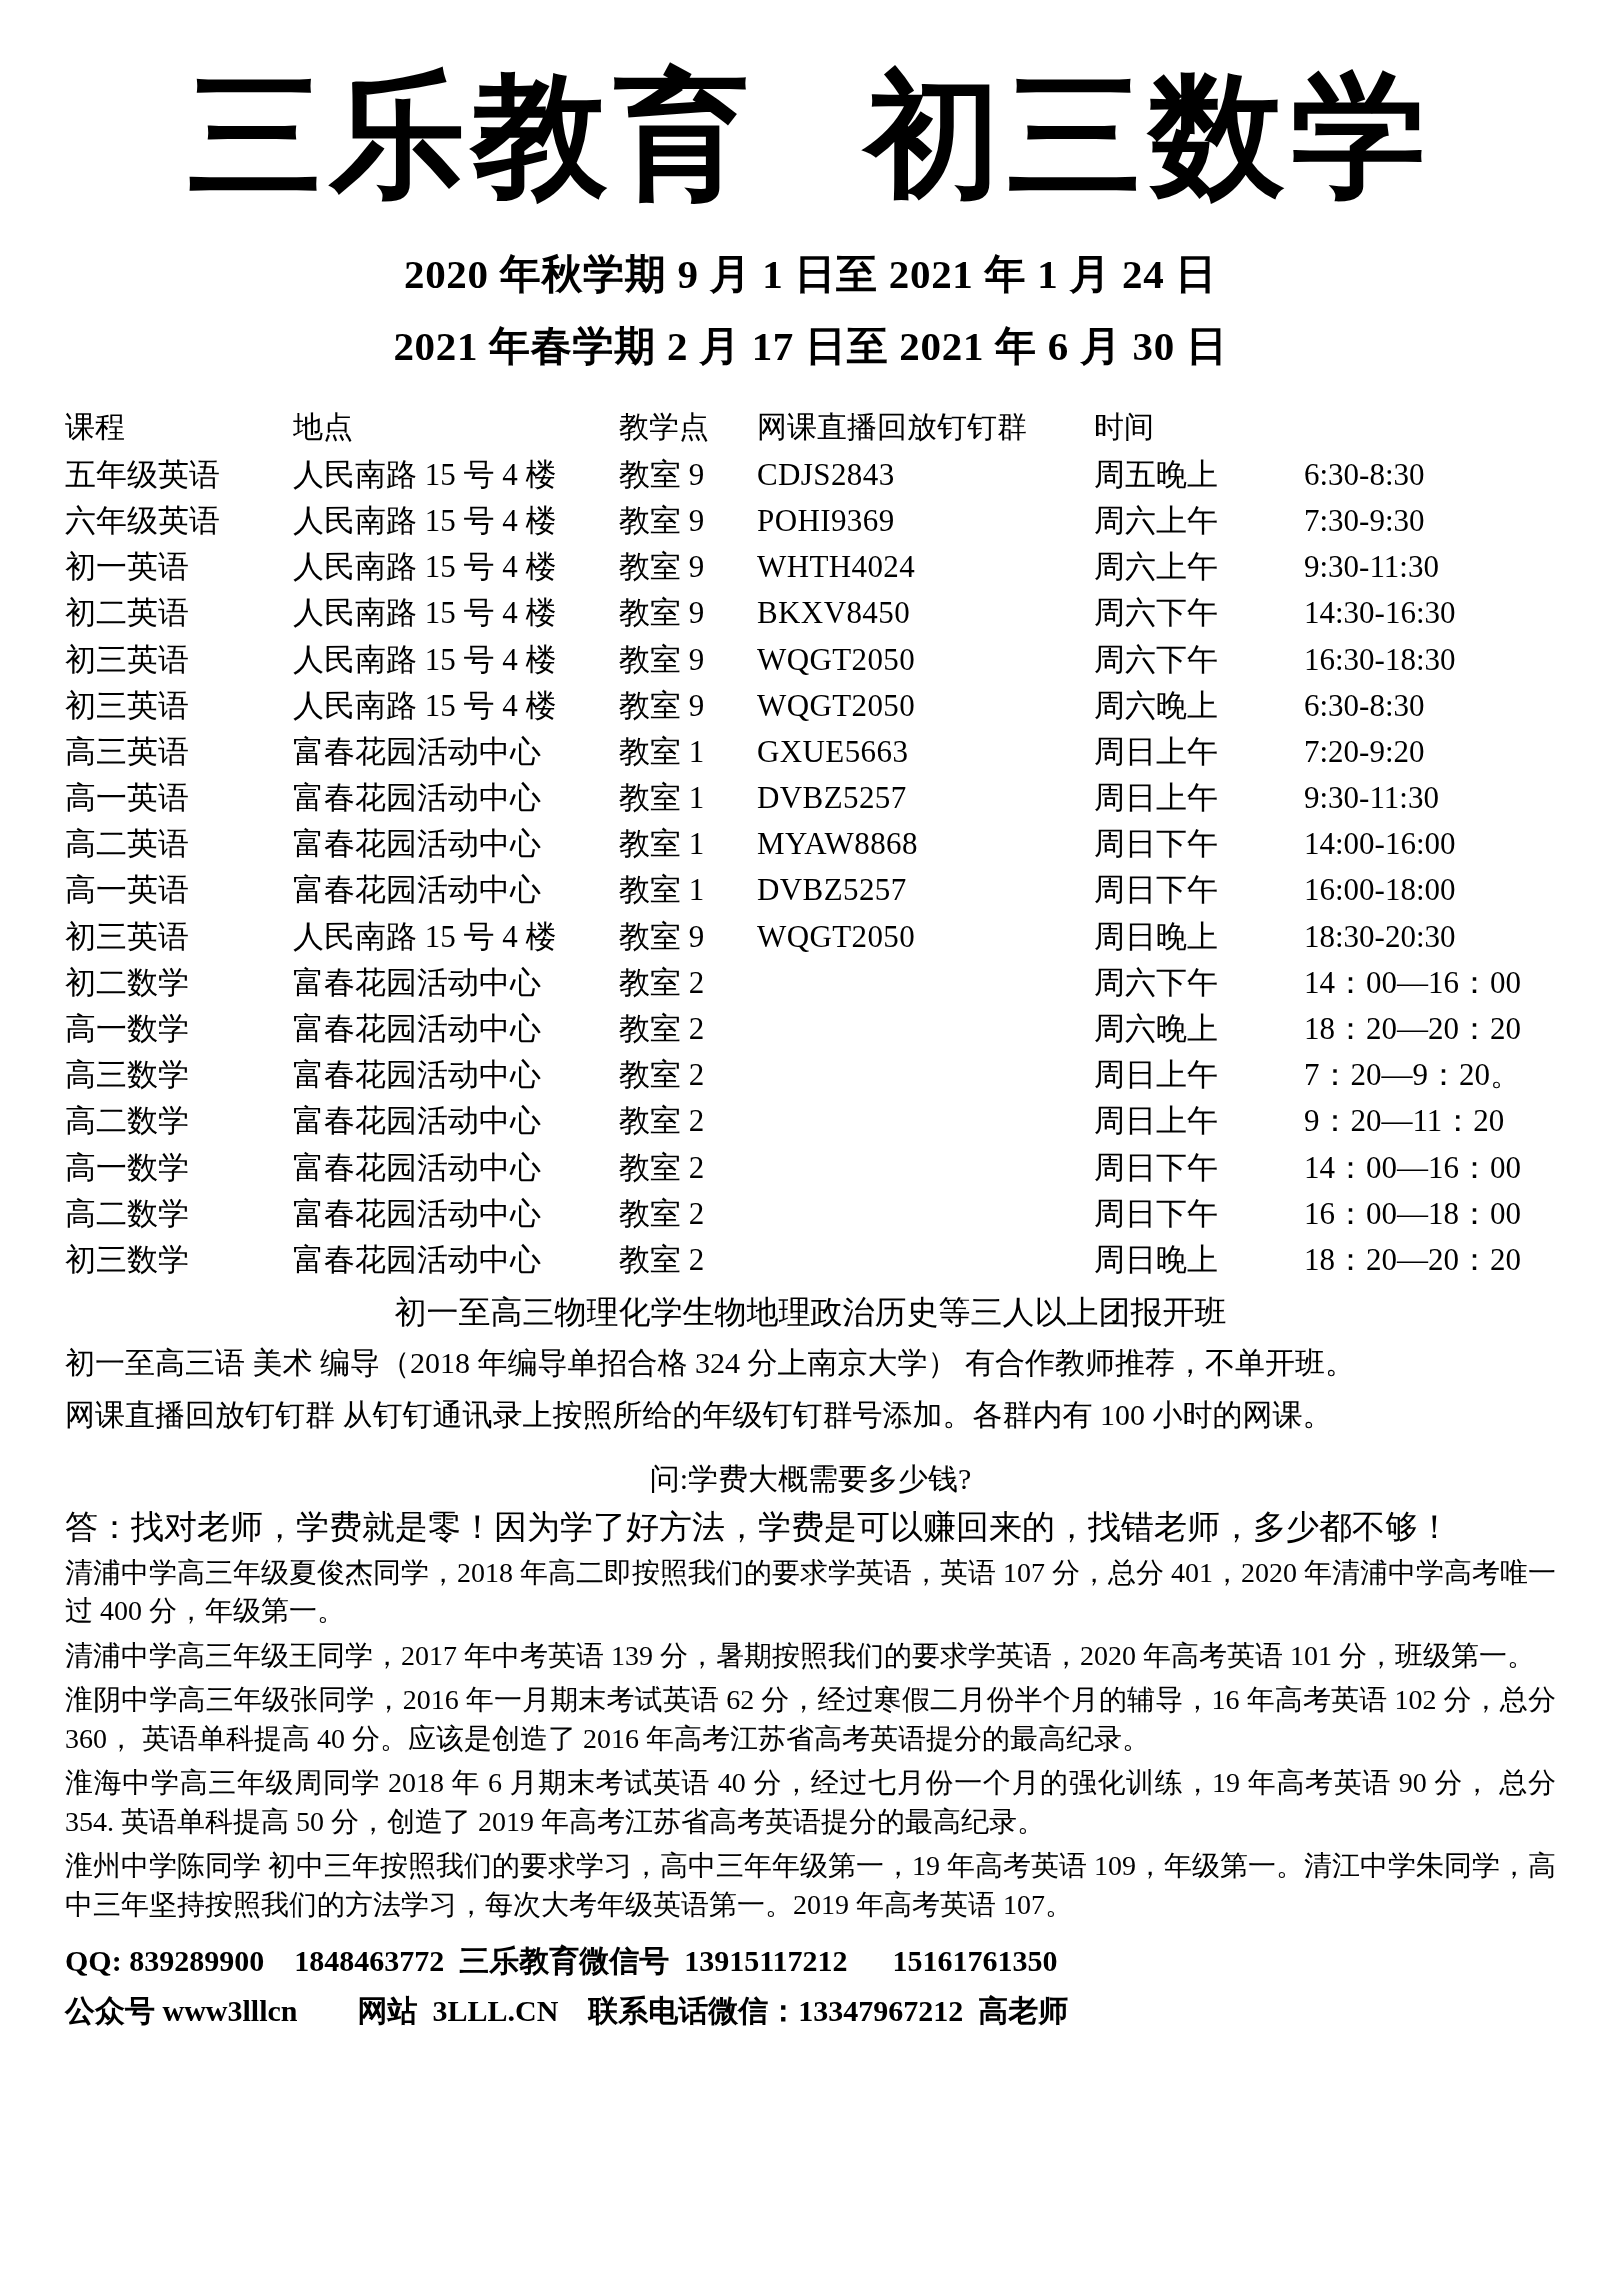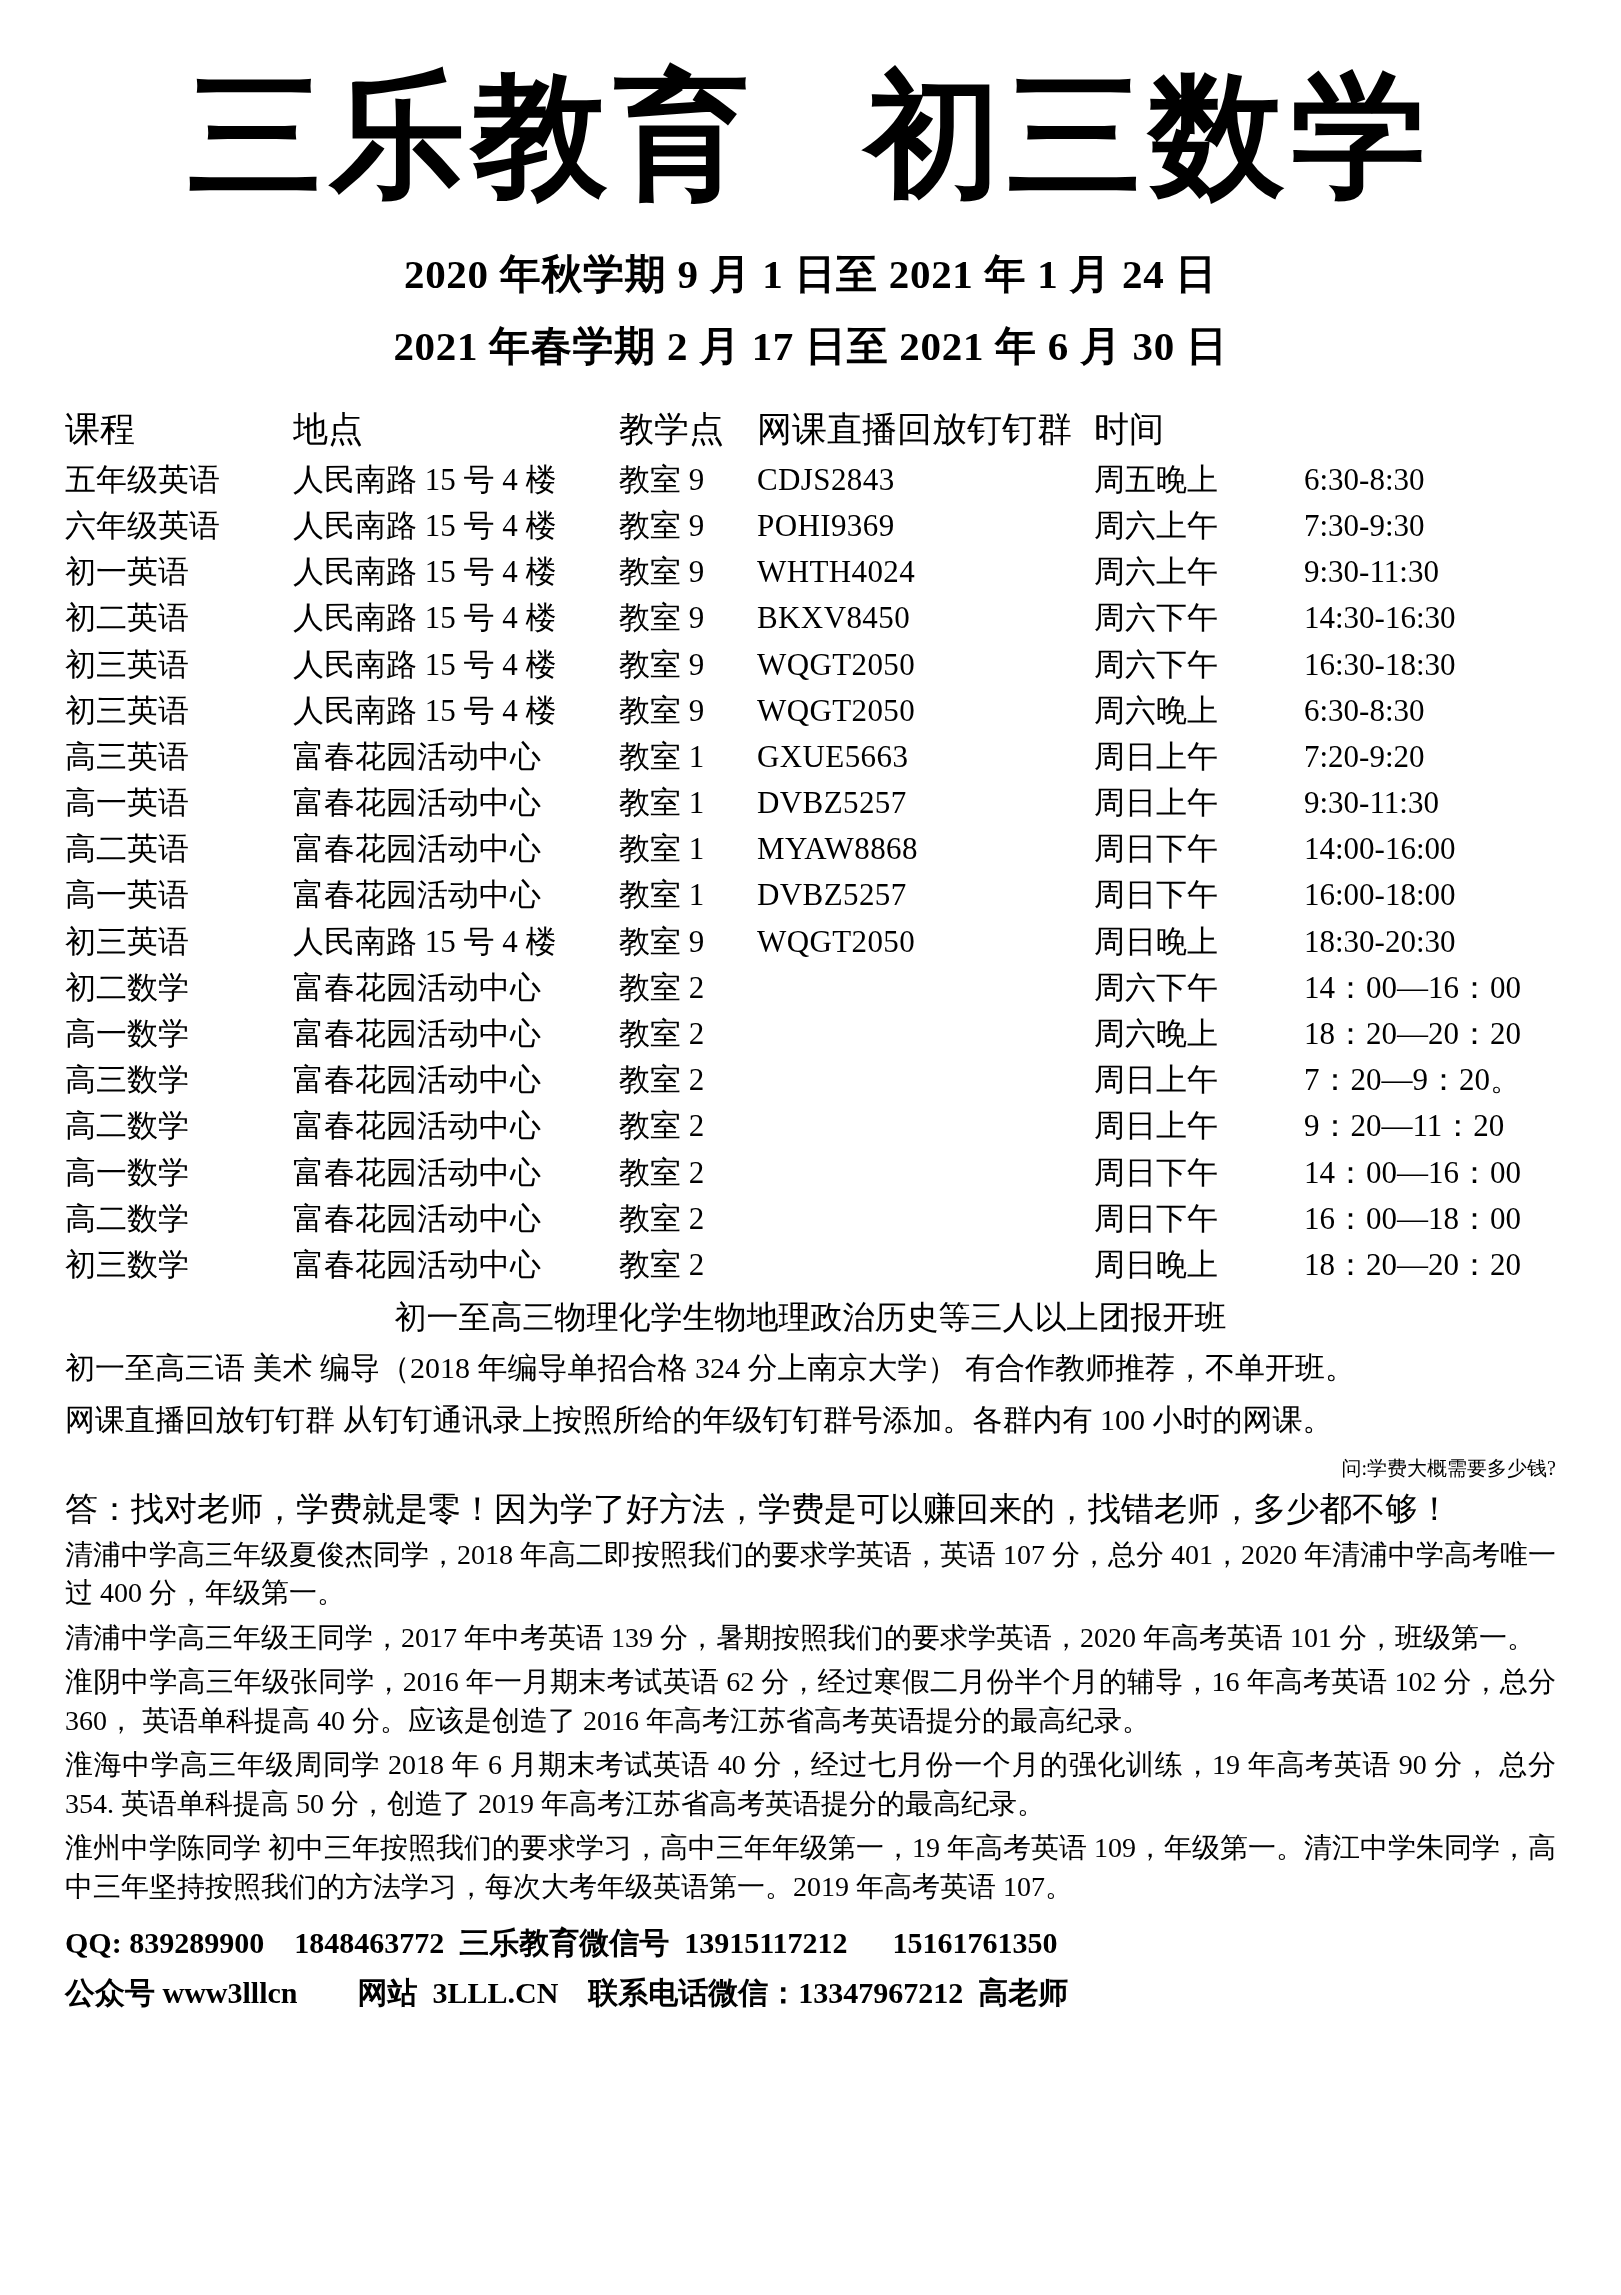--- a/index.html
+++ b/index.html
@@ -57,21 +57,21 @@
   table.schedule td {
     font-size: 31px;
     line-height: 1.0;
     padding: 7.2px 0 8px 0;
     text-align: left;
     font-weight: normal;
     white-space: nowrap;
   }
   table.schedule th {
     font-weight: normal;
-    font-size: 35px;
+    font-size: 30px;
     padding-bottom: 10px;
   }
   col.c-course   { width: 228px; }
   col.c-place    { width: 326px; }
   col.c-room     { width: 138px; }
   col.c-group    { width: 337px; }
   col.c-day      { width: 210px; }
   col.c-time     { width: 254px; }
 
   td.course { padding-left: 16px; }
@@ -94,23 +94,23 @@
     margin-top: 10px;
     line-height: 1.2;
   }
   .note {
     font-size: 30px;
     line-height: 1.35;
     margin-top: 11.6px;
     text-align: left;
   }
   .q-line {
-    text-align: right;
-    font-size: 20px;
-    margin-top: 14px;
+    text-align: center;
+    font-size: 30px;
+    margin-top: 23px;
   }
   .answer {
     font-size: 33px;
     font-weight: normal;
     margin-top: 7.2px;
     line-height: 1.25;
   }
   .para {
     font-size: 28px;
     line-height: 1.38;

